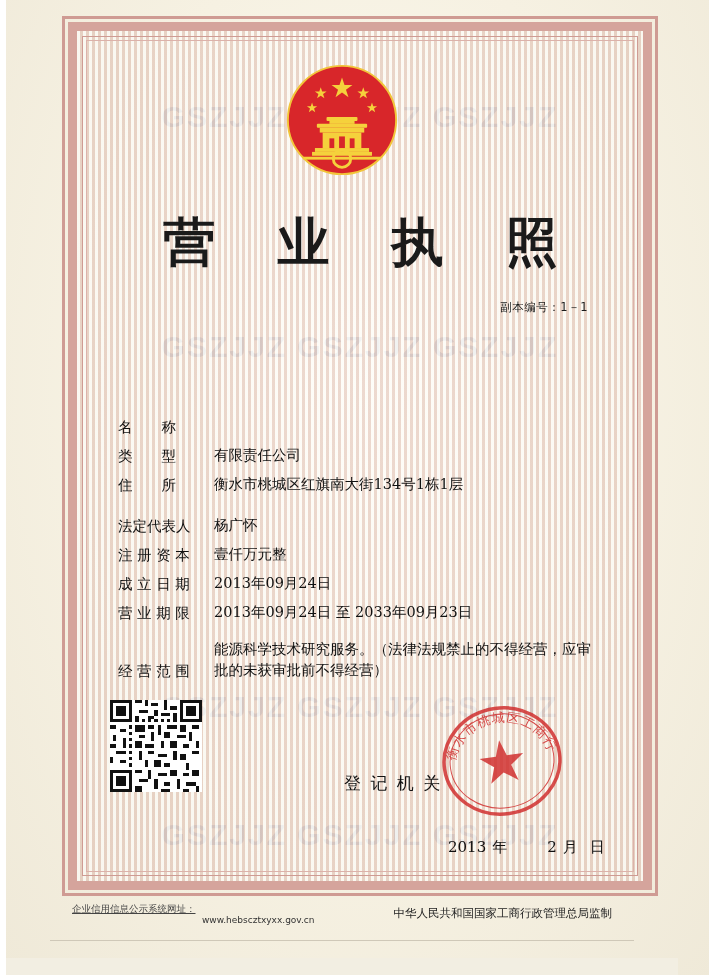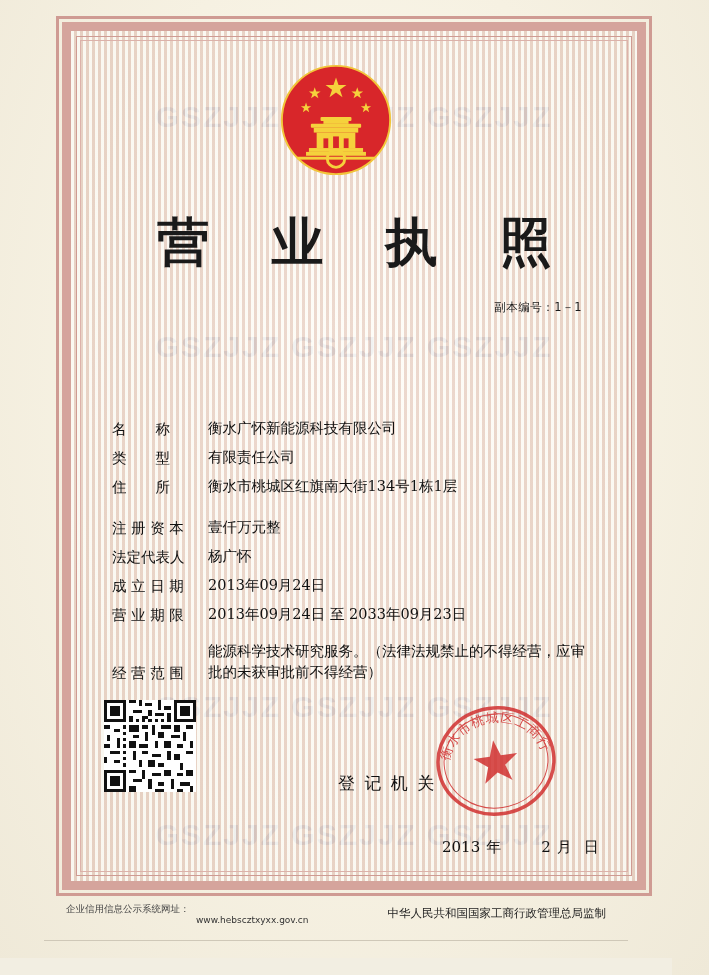--- a/index.html
+++ b/index.html
@@ -12,20 +12,21 @@
     height: 975px;
     font-family: "Liberation Serif", serif;
     overflow: hidden;
   }
 
   .page {
     position: relative;
     width: 672px;
     height: 975px;
     background: #f7f3e6;
+    margin-left: 6px;
   }
 
   
   .paper {
     position: absolute;
     left: 0; top: 0;
     width: 709px;
     height: 975px;
     background:
       radial-gradient(ellipse at 50% 40%, #fdfaf0 0%, #f6f1e2 55%, #efe9d8 100%);
@@ -239,20 +240,21 @@
 
   
   .footer-left {
     position: absolute;
     left: 66px;
     top: 903px;
     font-family: "DejaVu Sans", sans-serif;
     font-size: 9.5px;
     color: #444;
     white-space: nowrap;
+    text-decoration: underline;
   }
   .footer-url {
     position: absolute;
     left: 196px;
     top: 915px;
     font-family: "DejaVu Sans", sans-serif;
     font-size: 9px;
     color: #333;
     white-space: nowrap;
   }
@@ -335,38 +337,37 @@
     </svg>
   </div>
 
   <div class="title">营 业 执 照</div>
 
   <div class="copy-no">副本编号：1－1</div>
 
   <div class="fields">
     <div class="field">
       <div class="label">名　　称</div>
-      <div class="value">衡水广怀新能源科技有限公司</div>
     </div>
     <div class="field">
       <div class="label">类　　型</div>
       <div class="value">有限责任公司</div>
     </div>
     <div class="field">
       <div class="label">住　　所</div>
       <div class="value">衡水市桃城区红旗南大街134号1栋1层</div>
     </div>
     <div class="gap-md"></div>
     <div class="field">
+      <div class="label">法定代表人</div>
+      <div class="value">杨广怀</div>
+    </div>
+    <div class="field">
       <div class="label">注 册 资 本</div>
       <div class="value">壹仟万元整</div>
-    </div>
-    <div class="field">
-      <div class="label">法定代表人</div>
-      <div class="value">杨广怀</div>
     </div>
     <div class="field">
       <div class="label">成 立 日 期</div>
       <div class="value">2013年09月24日</div>
     </div>
     <div class="field">
       <div class="label">营 业 期 限</div>
       <div class="value">2013年09月24日 至 2033年09月23日</div>
     </div>
     <div class="gap-sm"></div>

